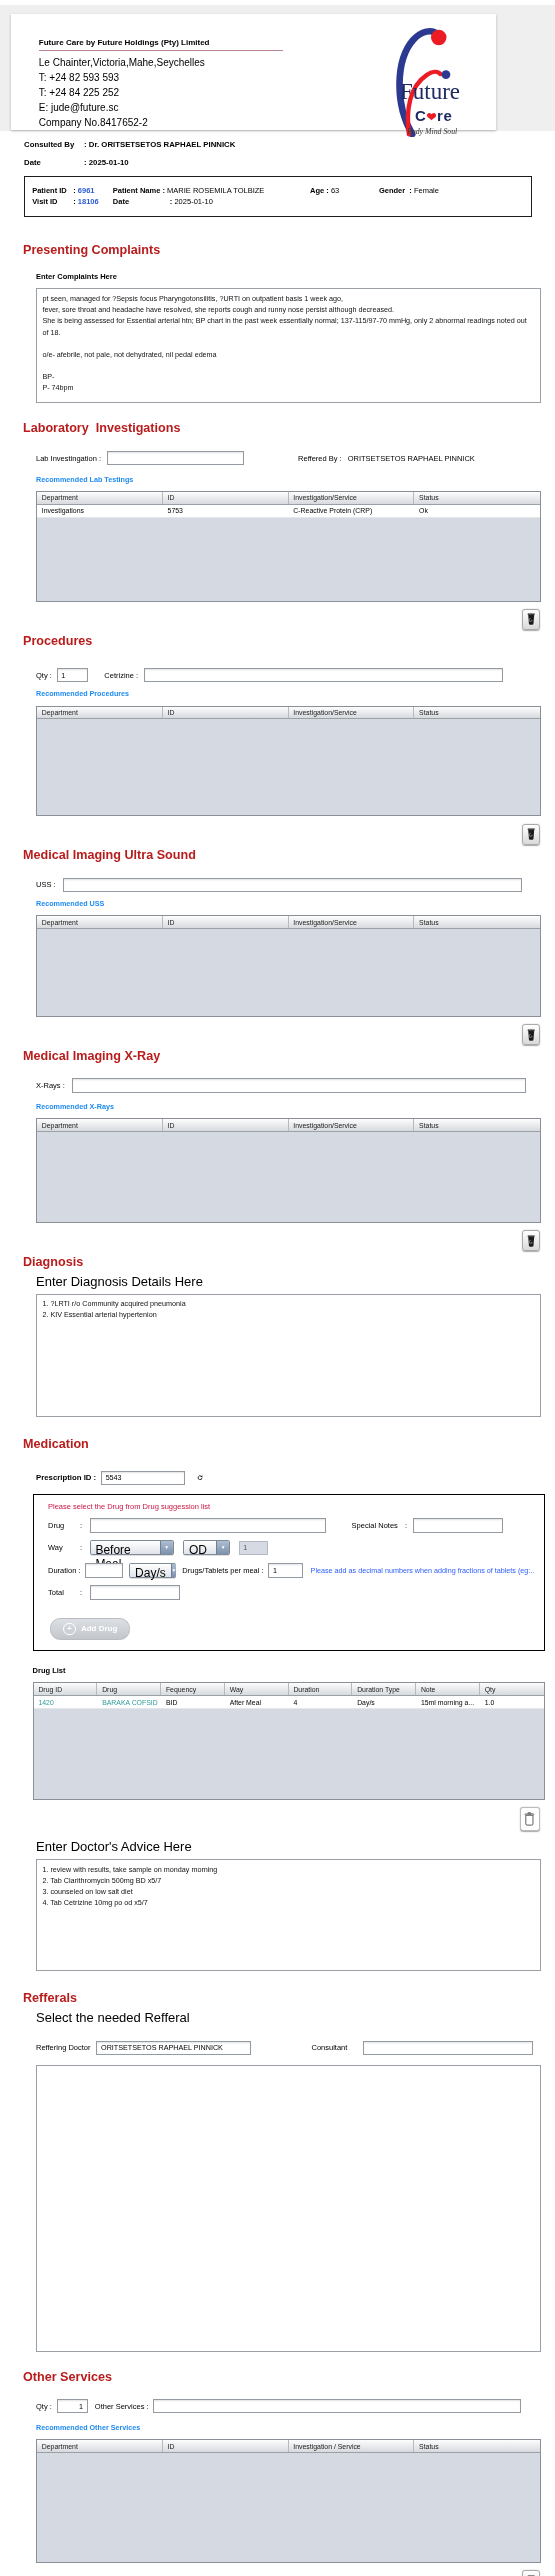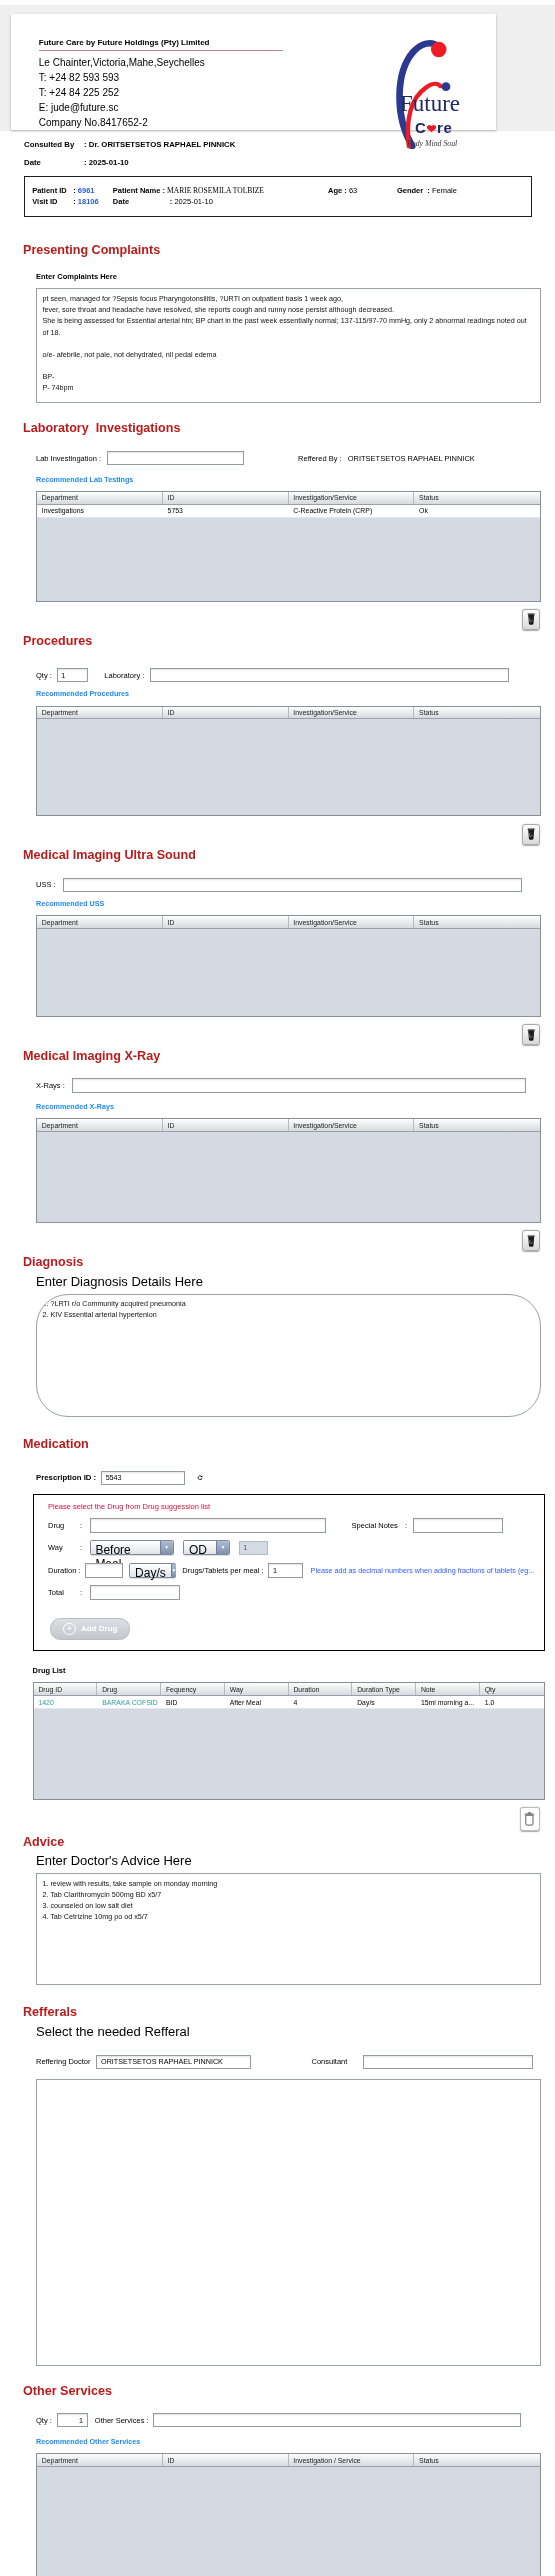--- a/index.html
+++ b/index.html
@@ -5,37 +5,37 @@
   html,body{margin:0;padding:0;background:#fff;}
   body{width:556px;font-family:"Liberation Sans",sans-serif;color:#000;font-size:7.2px;}
 
   
   .top-band{margin-top:4.8px;background:#efefef;height:126px;position:relative;}
   .letterhead{position:absolute;left:10.8px;top:9.6px;width:485px;height:116px;background:#fff;
               box-shadow:0 0.6px 2.4px rgba(0,0,0,.28);}
   .company{position:absolute;left:28px;top:24px;}
   .company-title{font-weight:bold;font-size:8px;padding-bottom:2.4px;border-bottom:1.2px solid #b9868d;width:244px;}
   .addr{font-size:10px;line-height:1.5;margin-top:4.2px;}
-  .logo{position:absolute;right:10.8px;top:17px;width:120px;height:116px;}
+  .logo{position:absolute;right:10.8px;top:5px;width:120px;height:116px;}
   .logo svg.swoosh{position:absolute;left:4.8px;top:1.2px;}
   .brand-future{position:absolute;left:35px;top:60px;font-family:"Liberation Serif",serif;font-size:23px;color:#1e2a63;}
   .brand-care{position:absolute;left:50px;top:88px;font-weight:bold;font-size:15px;color:#1e2a63;letter-spacing:0.6px;}
   .brand-care .heart{color:#EC1C24;font-size:12px;}
   .tagline{position:absolute;left:42px;top:108px;font-family:"Liberation Serif",serif;font-style:italic;font-size:7.8px;color:#3a3a3a;}
 
   
   .consult{margin:9.6px 0 0 24px;font-weight:bold;font-size:7.8px;}
   .consult-row{margin-bottom:9px;display:flex;}
   .consult-lbl{width:60px;}
   .patient-box{margin:2.4px 24px 0 24px;border:1.2px solid #1c1c1c;padding:6px 7.2px 7.2px 7.2px;font-size:7.5px;}
   .p-row{display:flex;margin:2.4px 0;}
   .p-row b{font-weight:bold;}
   .blue-id{color:#2a5bd7;font-weight:bold;}
   .w70{width:39px;} .w45{width:35px;} .w95{width:57px;}
-  .name-span{width:161px;font-family:Liberation Serif, serif;} .age-span{width:48px;}
+  .name-span{width:143px;} .age-span{width:48px;}
 
   
   .sec{padding:0 15px 0 23px;}
   .sec-title{color:#b91c1c;font-weight:bold;font-size:12.6px;white-space:pre;}
   .subhead{font-weight:bold;font-size:7.5px;margin-left:13px;}
   .subhead-plain{font-size:13px;margin-left:13px;}
   .link{color:#1E8BF0;font-weight:bold;font-size:7.2px;margin-left:13px;display:inline-block;}
 
   .inp{height:14.3px;border:0.6px solid #949aa2;background:#fff;box-shadow:inset 0 1.2px 1.2px rgba(0,0,0,.10);
        font:7.2px "Liberation Sans",sans-serif;padding:0 3.6px;box-sizing:border-box;}
@@ -205,21 +205,21 @@
     </div>
   </div>
 </div>
 
 <div class="sec">
   <div class="sec-title">Procedures</div>
   <div class="gap34"></div>
   <div class="frow">
     <span>Qty :</span>
     <input class="inp" style="width: 31px; margin-left: 4.8px;" value="1">
-    <span style="margin-left:16.7px;">Laboratory :</span>
+    <span style="margin-left:16.7px;">Cetrizine :</span>
     <input class="inp" style="width: 359px; margin-left: 6px;">
   </div>
   <div class="gap12"></div>
   <a class="link">Recommended Procedures</a>
   <div class="gap12"></div>
   <div class="gtable body-160">
       <div class="t-head" style="grid-template-columns: repeat(4, 1fr);">
         <div class="t-hc">Department</div>
         <div class="t-hc">ID</div>
         <div class="t-hc">Investigation/Service</div>
@@ -296,21 +296,21 @@
         </svg>
     </div>
   </div>
 </div>
 
 <div class="sec">
   <div class="sec-title">Diagnosis</div>
   <div class="gap8"></div>
   <div class="subhead-plain">Enter Diagnosis Details Here</div>
   <div class="gap8"></div>
-  <textarea class="big-text" style="height: 123px; border-radius: 32px;" readonly="">1. ?LRTI r/o Community acquired pneumonia
+  <textarea class="big-text" style="height: 123px;" readonly="">1. ?LRTI r/o Community acquired pneumonia
 2. KIV Essential arterial hypertenion</textarea>
 </div>
 
 <div class="sec">
   <div class="gap34"></div>
   <div class="sec-title">Medication</div>
   <div class="gap30"></div>
   <div class="presc-row">
     <span class="presc-lbl">Prescription ID :</span>
     <input class="inp" style="width: 84px; margin-left: 4.8px;" value="5543">
@@ -399,21 +399,20 @@
       <svg width="10.8" height="14.3" viewBox="0 0 18 24">
         <rect x="3" y="5" width="12" height="17" rx="2" fill="none" stroke="#555" stroke-width="1.6"></rect>
         <rect x="1.5" y="3" width="15" height="2.4" rx="1.2" fill="none" stroke="#555" stroke-width="1.2"></rect>
         <rect x="6.5" y="0.8" width="5" height="2.2" rx="1" fill="none" stroke="#555" stroke-width="1.2"></rect>
       </svg>
     </div>
   </div>
 </div>
 
 <div class="sec">
-  <div class="sec-title">Advice</div>
   <div class="gap8"></div>
   <div class="subhead-plain">Enter Doctor's Advice Here</div>
   <div class="gap8"></div>
   <textarea class="big-text" style="height: 112px;" readonly="">1. review with results, take sample on monday morning
 2. Tab Clarithromycin 500mg BD x5/7
 3. counseled on low salt diet
 4. Tab Cetrizine 10mg po od x5/7</textarea>
 </div>
 
 <div class="sec">

